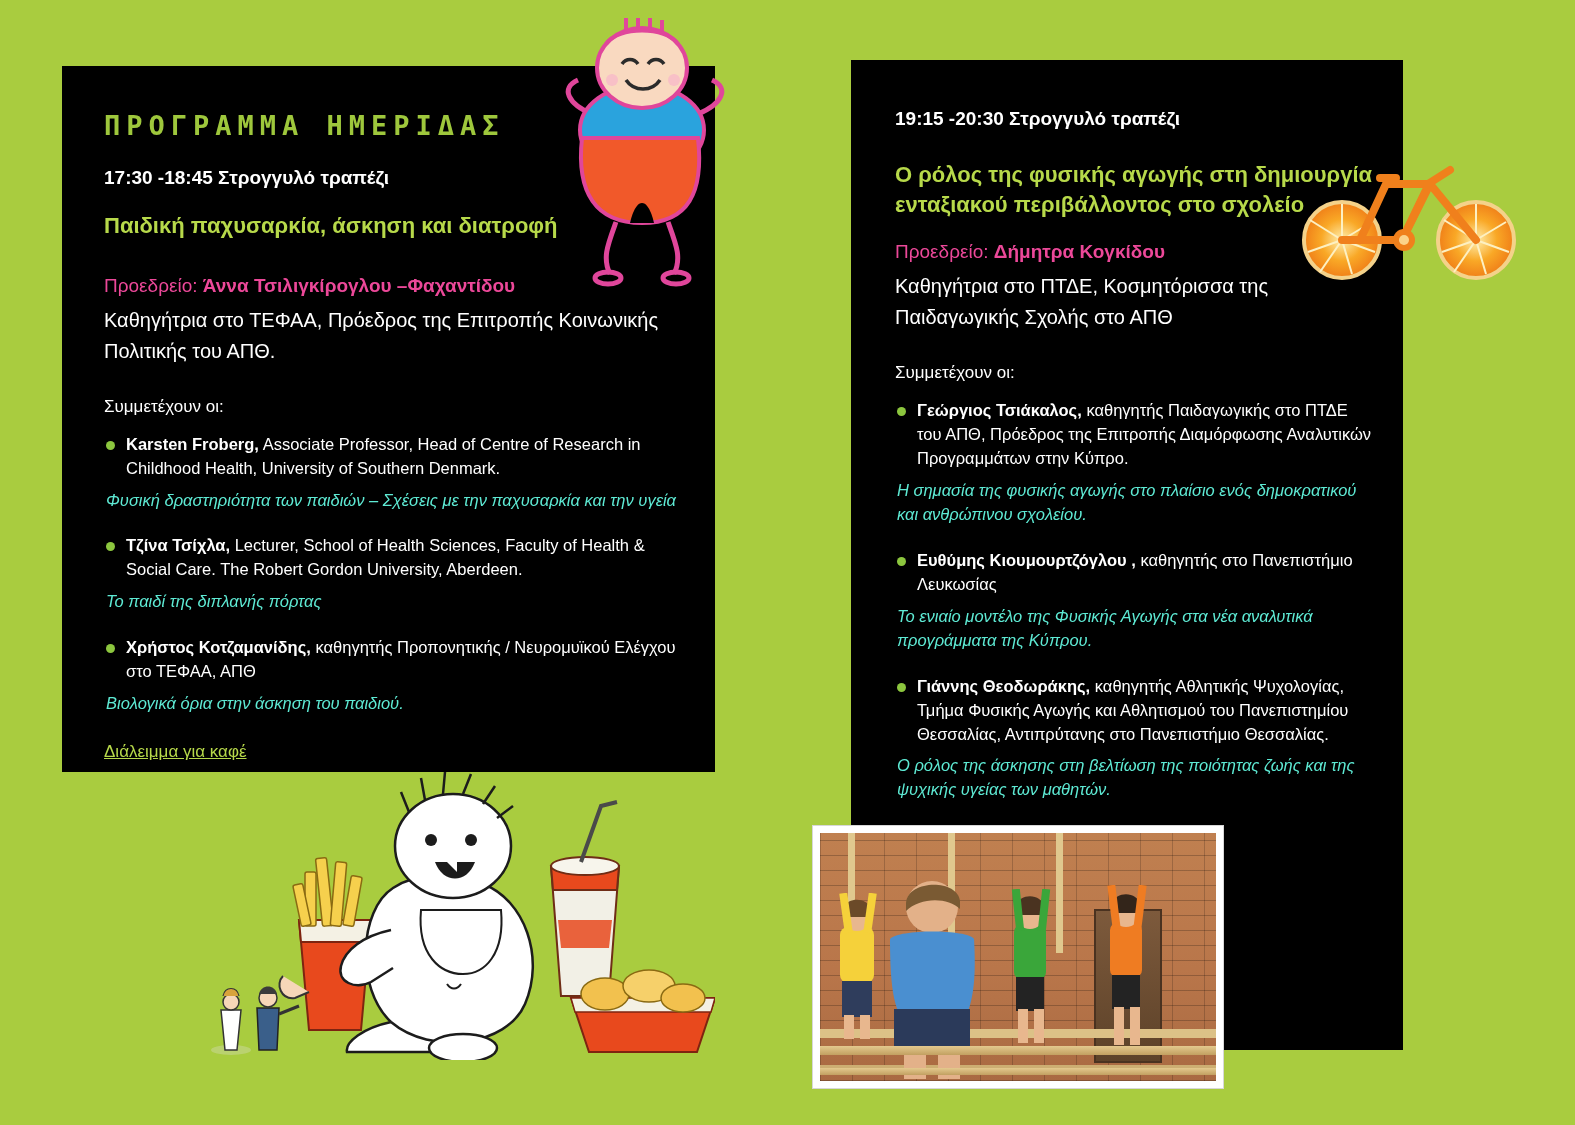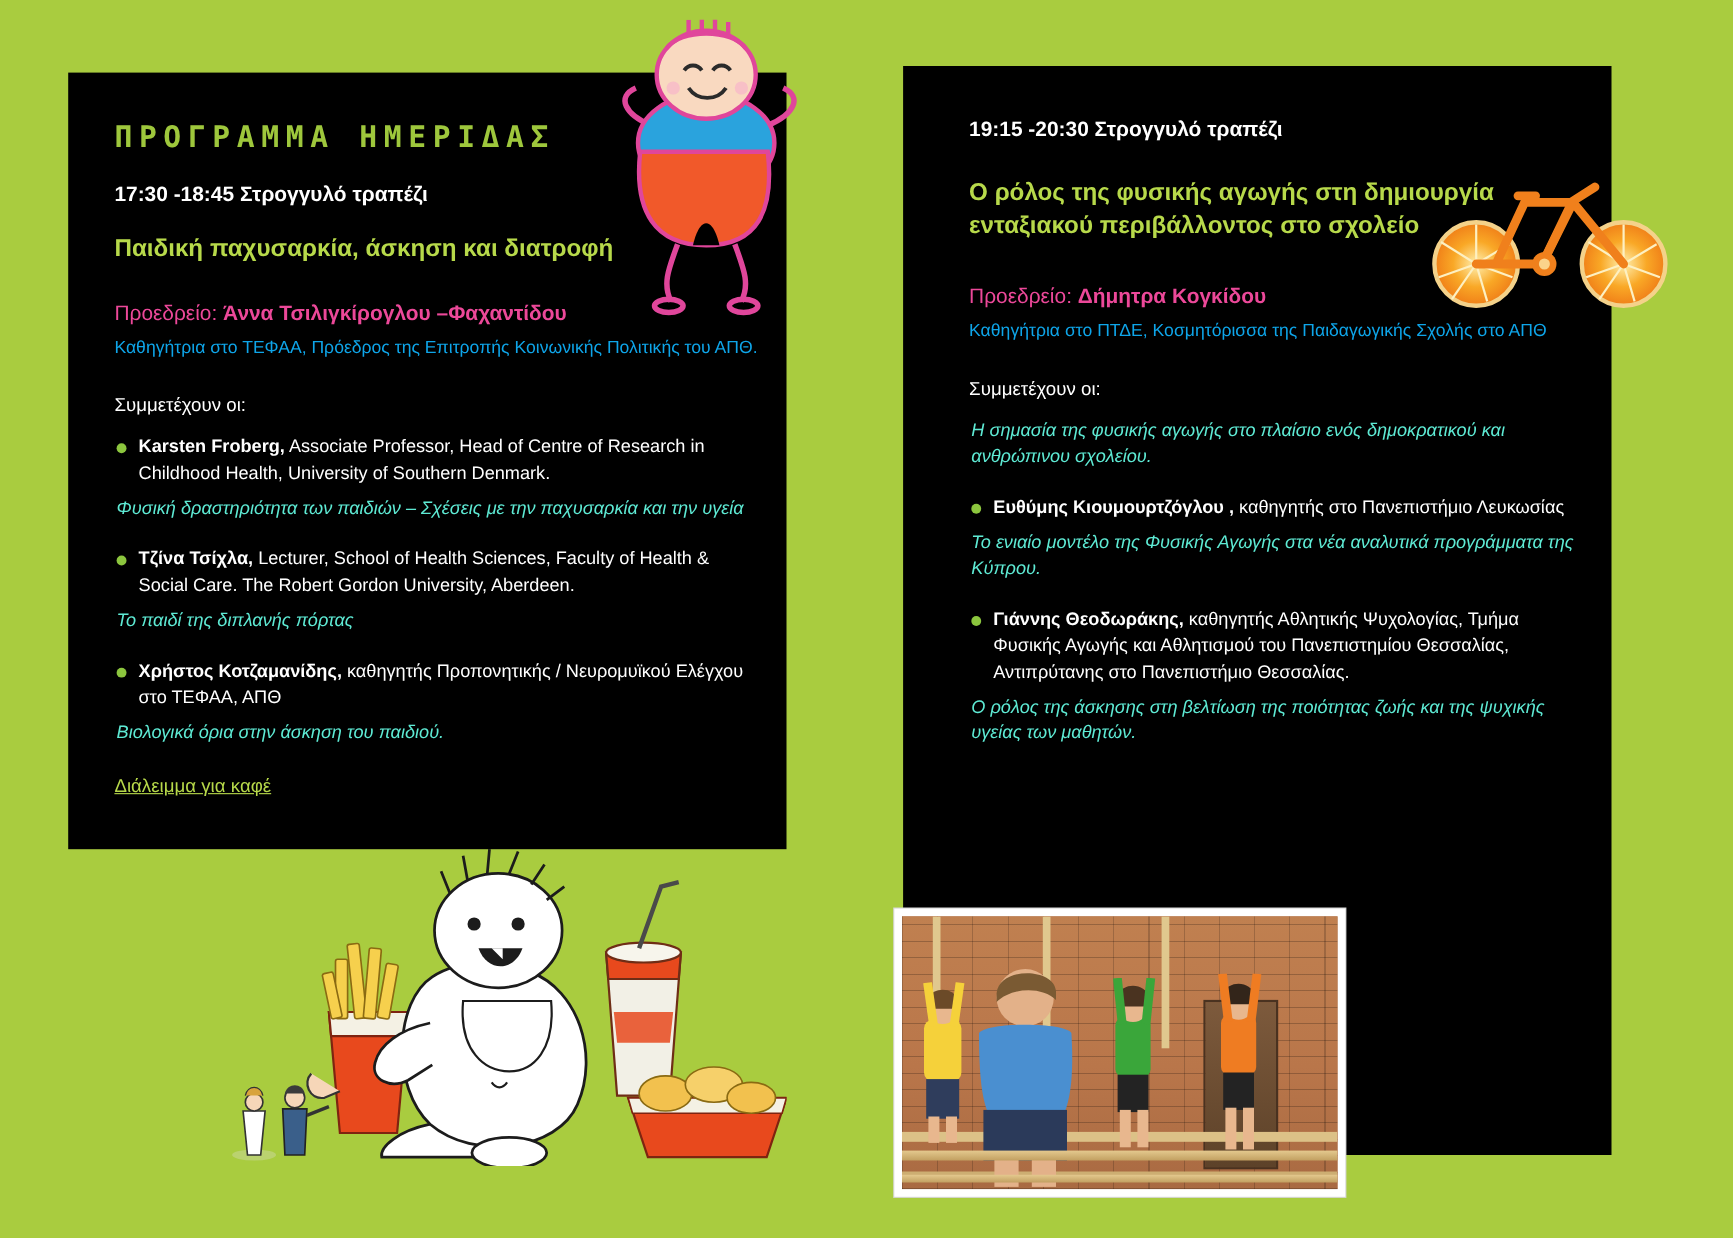--- a/index.html
+++ b/index.html
@@ -30,25 +30,25 @@
     box-sizing: border-box;
   }
   .panel-left {
     left: 62px;
     top: 66px;
     width: 653px;
     height: 706px;
     padding: 26px 26px 0 42px;
   }
   .panel-right {
-    left: 821px;
+    left: 851px;
     top: 60px;
-    width: 644px;
+    width: 552px;
     height: 990px;
-    padding: 48px 30px 0 60px;
+    padding: 48px 30px 0 44px;
   }
 
   
   .stencil-title {
     font-family: "DejaVu Sans Mono", monospace;
     font-weight: bold;
     font-size: 27px;
     letter-spacing: 6px;
     color: #9ec73c;
     margin: 18px 0 26px 0;
@@ -64,33 +64,33 @@
     margin-bottom: 30px;
   }
   .session-title {
     font-size: 22px;
     font-weight: bold;
     color: #b7d94a;
     line-height: 1.35;
     margin: 0 0 34px 0;
   }
   .session-title.right {
-    margin-bottom: 40px;
+    margin-bottom: 22px;
   }
   .chair-line {
     font-size: 19px;
     color: #ec4899;
     margin: 0 0 8px 0;
   }
   .chair-line b {
     font-weight: bold;
   }
   .chair-sub {
-    font-size: 16px;
-    color: #0ea5e9;
+    font-size: 20px;
+    color: #ffffff;
     line-height: 1.55;
     margin: 0 0 30px 0;
     max-width: 600px;
   }
   .participants-label {
     font-size: 17px;
     color: #ffffff;
     margin: 0 0 16px 0;
   }
 
@@ -258,20 +258,25 @@
 
     <div class="chair-line">
       <span>Προεδρείο: </span><b>Δήμητρα Κογκίδου</b>
     </div>
     <div class="chair-sub">Καθηγήτρια στο ΠΤΔΕ, Κοσμητόρισσα της Παιδαγωγικής Σχολής στο ΑΠΘ</div>
 
     <div class="participants-label">Συμμετέχουν οι:</div>
 
     <ul class="speakers">
 
+      <li class="speaker">
+        <div class="speaker-text">
+          <b>Γεώργιος Τσιάκαλος,</b><span> καθηγητής Παιδαγωγικής στο ΠΤΔΕ του ΑΠΘ, Πρόεδρος της Επιτροπής Διαμόρφωσης Αναλυτικών Προγραμμάτων στην Κύπρο.</span>
+        </div>
+      </li>
       <div class="talk-title">Η σημασία της φυσικής αγωγής στο πλαίσιο ενός δημοκρατικού και ανθρώπινου σχολείου.</div>
 
       <li class="speaker">
         <div class="speaker-text">
           <b>Ευθύμης Κιουμουρτζόγλου ,</b><span> καθηγητής στο Πανεπιστήμιο Λευκωσίας</span>
         </div>
       </li>
       <div class="talk-title">Το ενιαίο μοντέλο της Φυσικής Αγωγής στα νέα αναλυτικά προγράμματα της Κύπρου.</div>
 
       <li class="speaker">

